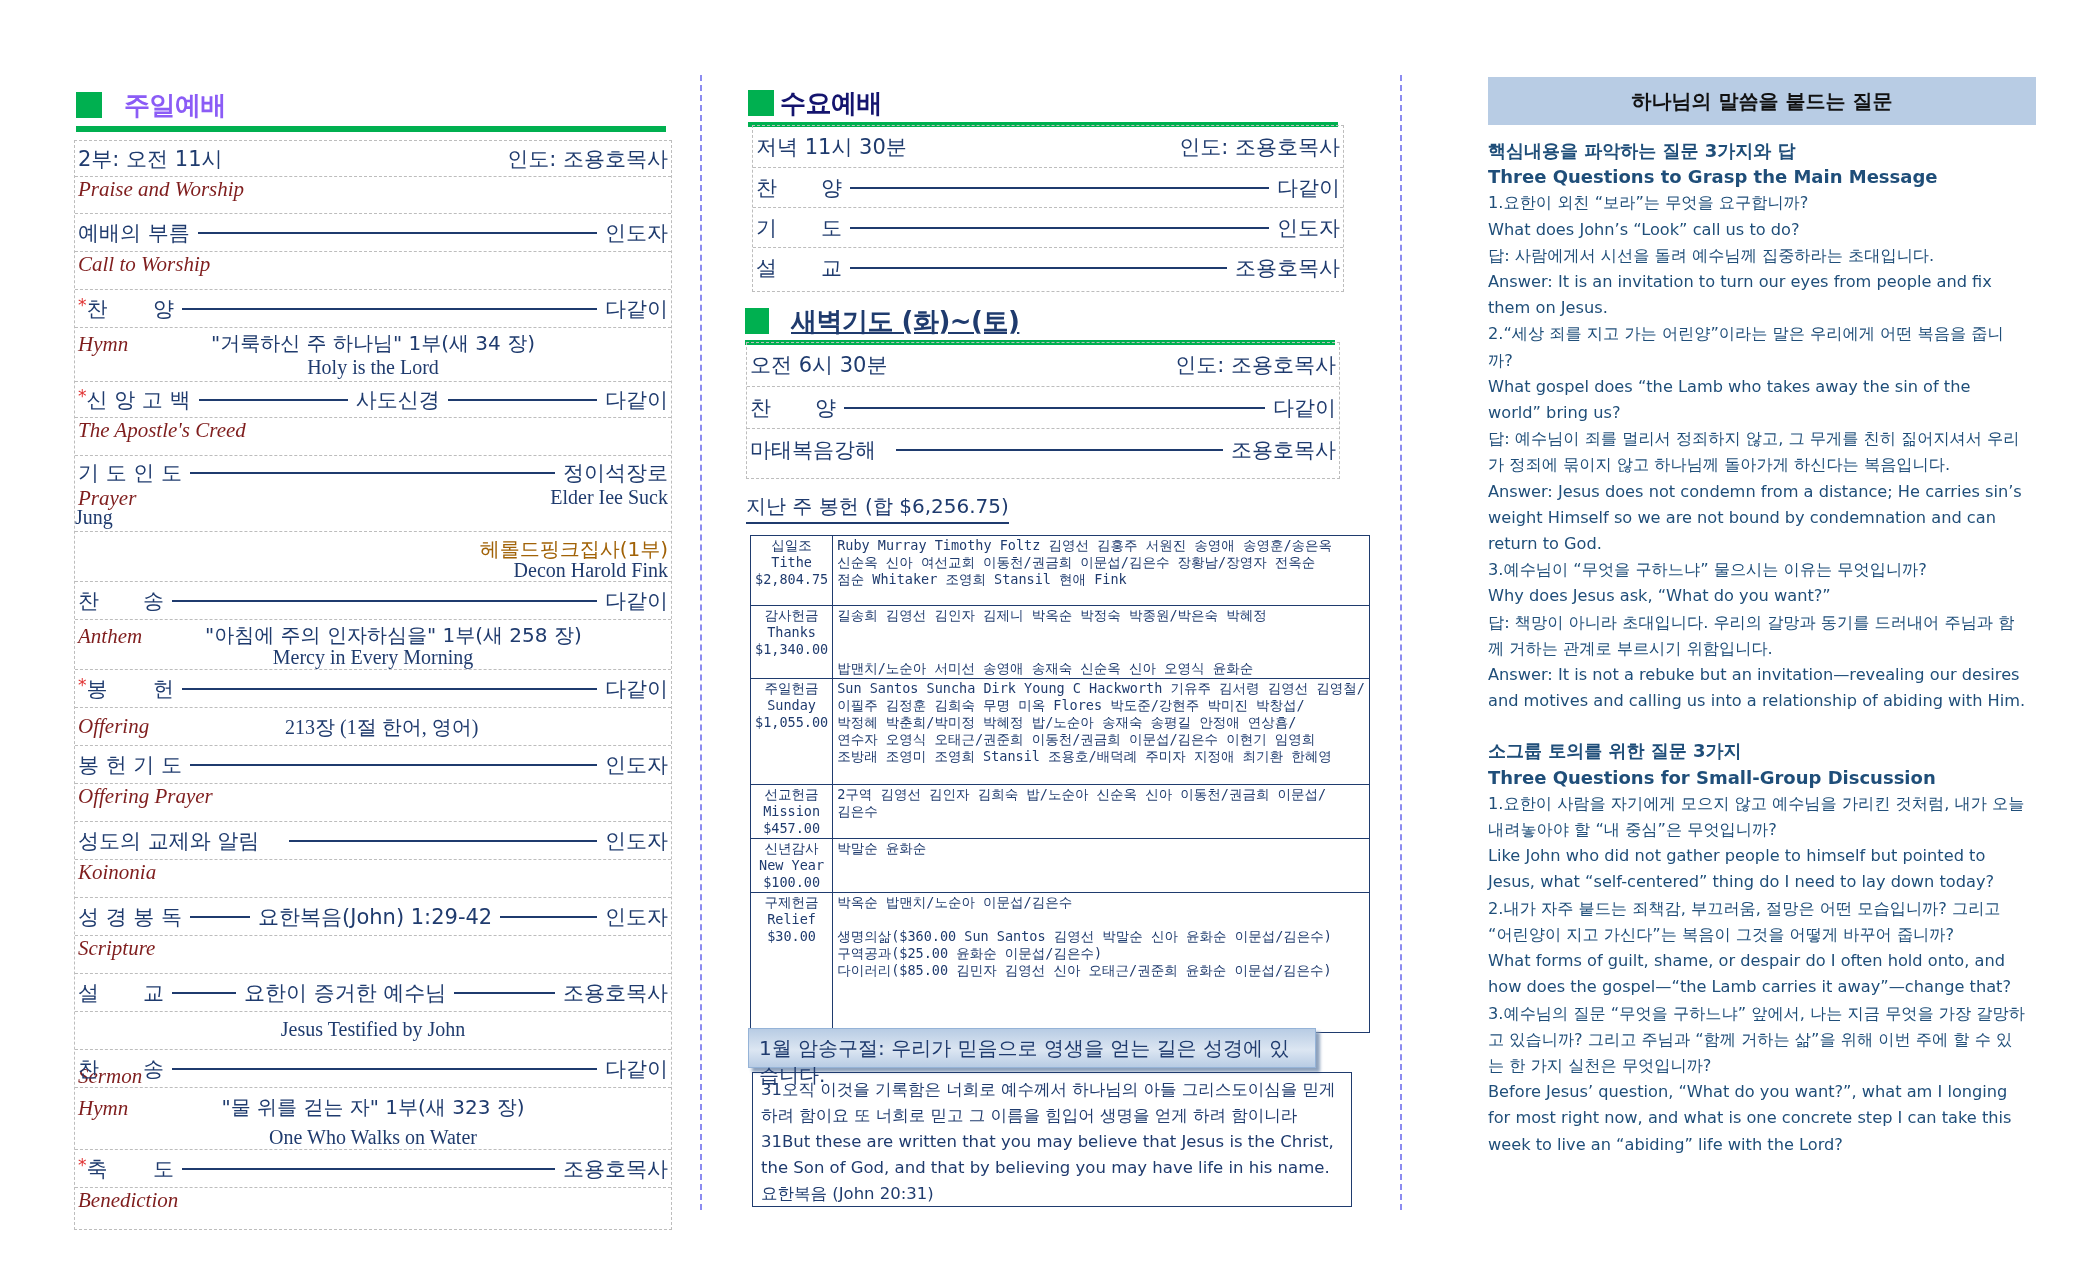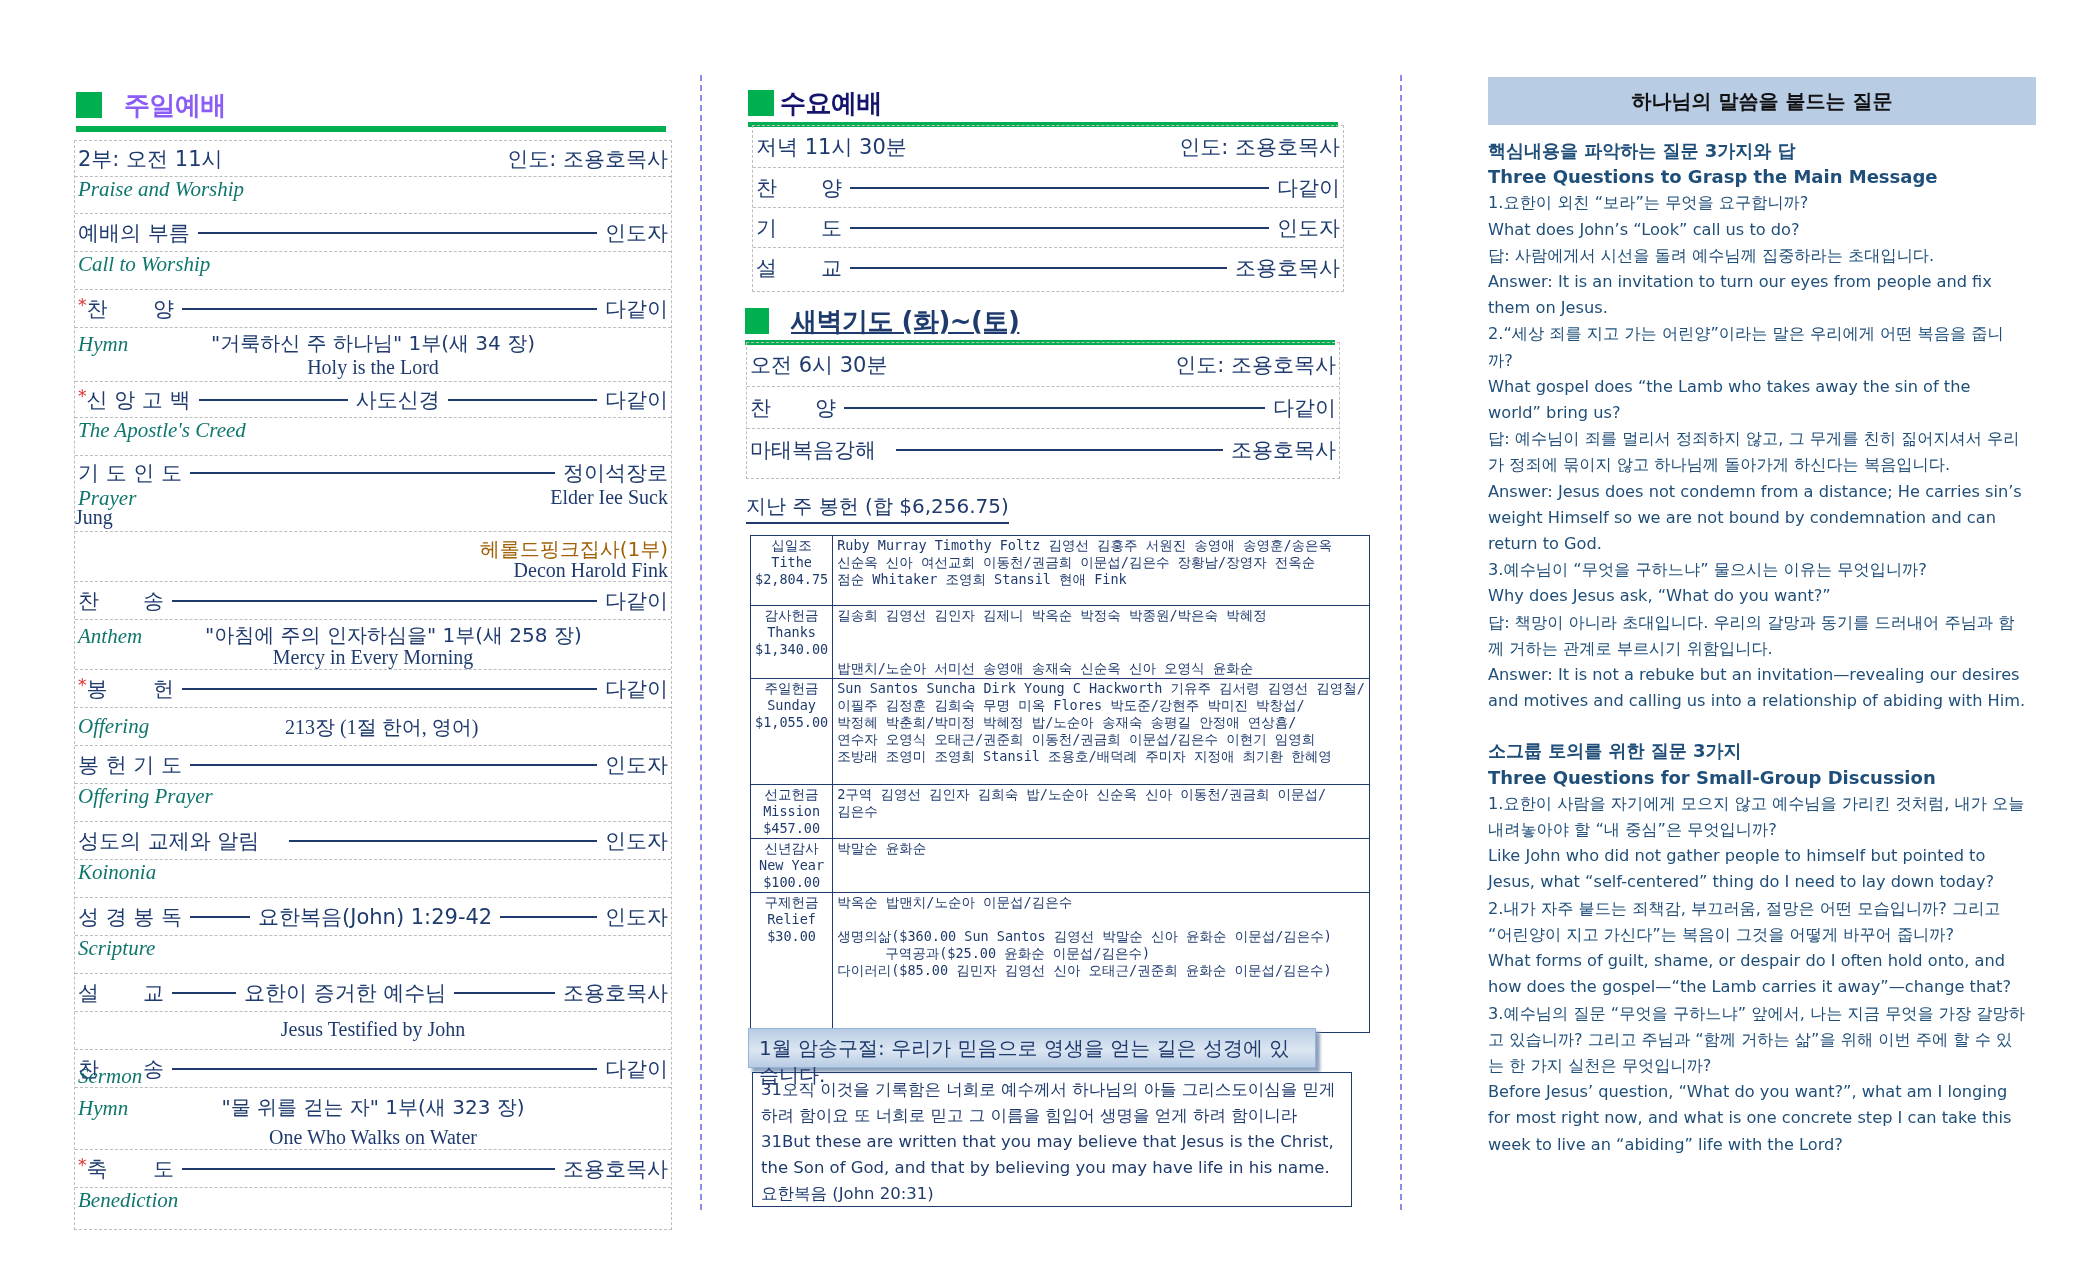--- a/index.html
+++ b/index.html
@@ -17,21 +17,21 @@
 
   
   .box { position:absolute; border:1px dashed #bdbdbd; }
   .row { border-bottom:1px dashed #bdbdbd; padding:0 3px; box-sizing:border-box; position:relative; }
   .row:last-child { border-bottom:none; }
   .line { display:flex; align-items:center; font-size:21px; color:#1f3b6e; white-space:nowrap; }
   .line .fill { flex:1; border-top:2px solid #1f3b6e; margin:0 8px; height:0; }
   .line .lbl { flex:none; }
   .line .end { flex:none; }
   .star { color:#e03030; font-size:17px; vertical-align:top; }
-  .eng { font-family:"Liberation Serif","DejaVu Serif",serif; font-style:italic; color:#0f766e; font-size:21px; }
+  .eng { font-family:"Liberation Serif","DejaVu Serif",serif; font-style:italic; color:#7f1d1d; font-size:21px; }
   .sub { font-family:"Liberation Serif","DejaVu Serif",serif; color:#1f3b6e; font-size:20px; }
 
   
   .vdiv { position:absolute; top:75px; width:0; height:1135px; border-left:2px dashed #8c8cf0; }
 
   
   table.off { position:absolute; border-collapse:collapse; font-family:"DejaVu Sans Mono","Liberation Mono",monospace;
               font-size:13.5px; color:#1f3b6e; }
   table.off td { border:1.5px solid #1f3b6e; vertical-align:top; padding:1px 4px; line-height:17px; }
   table.off td.cat { text-align:center; width:76px; }
@@ -379,21 +379,21 @@
       <tr style="height: 140px;">
         <td class="cat">
           <div>구제헌금</div>
           <div>Relief</div>
           <div>$30.00</div>
         </td>
         <td class="names">
           <div style="white-space: nowrap; min-height: 17px;">박옥순 밥맨치/노순아 이문섭/김은수</div>
           <div style="white-space: nowrap; min-height: 17px;"></div>
           <div style="white-space: nowrap; min-height: 17px;">생명의삶($360.00 Sun Santos 김영선 박말순 신아 윤화순 이문섭/김은수)</div>
-          <div style="white-space: nowrap; min-height: 17px; margin-left: 48px;">구역공과($25.00 윤화순 이문섭/김은수)</div>
+          <div style="white-space: nowrap; min-height: 17px;">구역공과($25.00 윤화순 이문섭/김은수)</div>
           <div style="white-space: nowrap; min-height: 17px;">다이러리($85.00 김민자 김영선 신아 오태근/권준희 윤화순 이문섭/김은수)</div>
         </td>
       </tr>
     </tbody>
 </table>
 
 <div class="verse-head" style="left:748px; top:1028px; width:568px; height:40px;">1월 암송구절: 우리가 믿음으로 영생을 얻는 길은 성경에 있습니다.</div>
 <div class="verse-box" style="left:752px; top:1072px; width:600px; height:135px;">31오직 이것을 기록함은 너희로 예수께서 하나님의 아들 그리스도이심을 믿게 하려 함이요 또 너희로 믿고 그 이름을 힘입어 생명을 얻게 하려 함이니라 31But these are written that you may believe that Jesus is the Christ, the Son of God, and that by believing you may have life in his name. 요한복음 (John 20:31)</div>
 
 <div class="vdiv" style="left:1400px;"></div>

